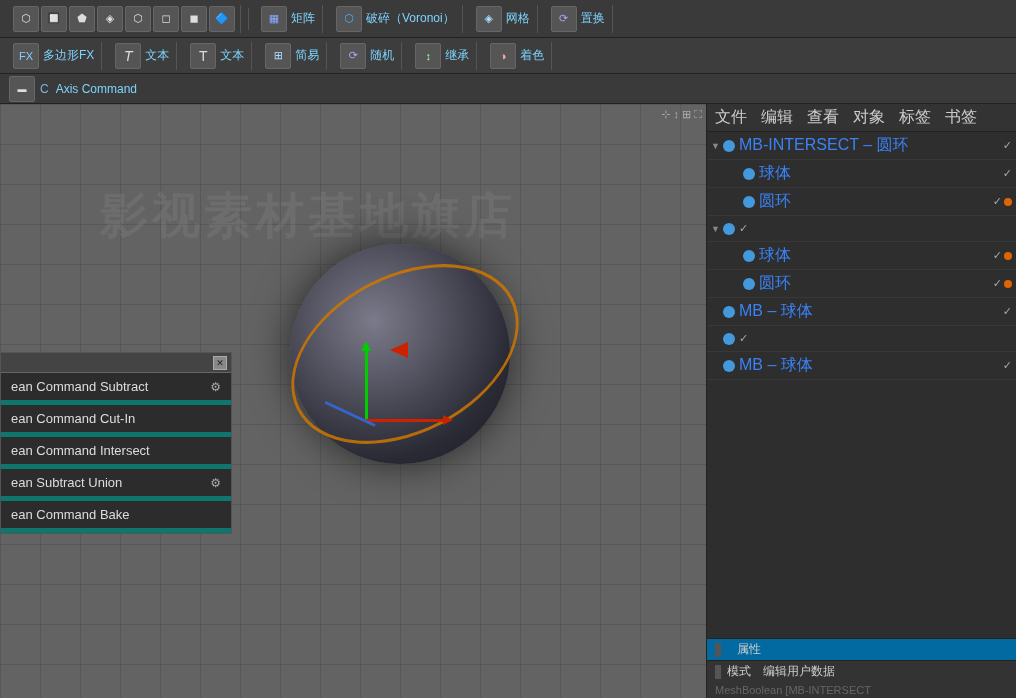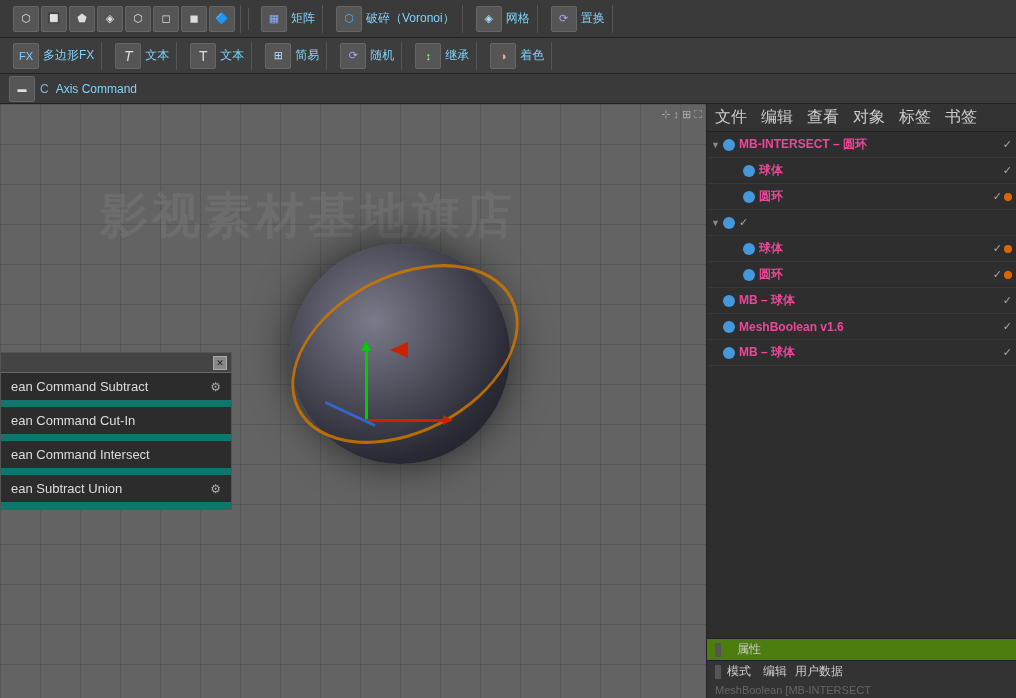--- a/index.html
+++ b/index.html
@@ -185,21 +185,21 @@
       font-size: 9px;
       color: #222;
       cursor: pointer;
     }
     .context-menu-item {
       display: flex;
       align-items: center;
       justify-content: space-between;
       padding: 6px 10px;
       cursor: pointer;
-      border-bottom: 7px solid #0f766e;
+      border-bottom: 5px solid #0f766e;
       color: #ddd;
       font-size: 13px;
     }
     .context-menu-item .gear {
       color: #aaa;
       font-size: 12px;
     }
 
     
     .right-panel {
@@ -252,25 +252,24 @@
     }
     .tree-icon-dot {
       width: 12px;
       height: 12px;
       border-radius: 50%;
       flex-shrink: 0;
       margin-right: 4px;
     }
     .tree-label {
       flex: 1;
-      font-size: 12px;
-      color: #ec4899;
+      font-size: 16px;
+      color: #3b82f6;
       white-space: nowrap;
       overflow: hidden;
-      font-weight: bold;
     }
     .tree-right-icons {
       display: flex;
       gap: 2px;
       align-items: center;
     }
     .tree-check {
       font-size: 11px;
       color: #aaa;
     }
@@ -285,21 +284,21 @@
     
     .bottom-panel {
       height: 60px;
       background: #333;
       border-top: 1px solid #222;
       display: flex;
       flex-direction: column;
     }
     .bottom-panel-header {
       height: 22px;
-      background: #4d7c0f;
+      background: #0369a1;
       display: flex;
       align-items: center;
       padding: 0 8px;
       gap: 16px;
       border-bottom: 1px solid #222;
     }
     .bottom-label {
       color: #ccc;
       font-size: 12px;
     }
@@ -462,20 +461,25 @@
             <div style="display: flex; ">
               <span>ean Command Intersect</span>
             </div>
           </div>
           <div class="context-menu-item">
             <div style="display: flex; align-items: center;">
               <span>ean Subtract Union</span>
             </div>
             <span class="gear">⚙</span>
           </div>
+          <div class="context-menu-item">
+            <div style="display: flex; align-items: center;">
+              <span>ean Command Bake</span>
+            </div>
+          </div>
         </div>
     </div>
 
   </div>
 
   <div class="right-panel">
 
     <div class="right-panel-menu">
       <span class="right-menu-item">文件</span>
       <span class="right-menu-item">编辑</span>
@@ -544,21 +548,20 @@
           <div class="tree-expand"> </div>
           <div class="tree-icon-dot" style="background: rgb(68, 153, 221);"></div>
           <div class="tree-label">MB – 球体</div>
           <div class="tree-right-icons">
             <span class="tree-check">✓</span>
           </div>
         </div>
         <div class="tree-item">
           <div class="tree-expand"> </div>
           <div class="tree-icon-dot" style="background: rgb(68, 153, 221);"></div>
-          <div class="tree-label">MeshBoolean v1.6</div>
           <div class="tree-right-icons">
             <span class="tree-check">✓</span>
           </div>
         </div>
         <div class="tree-item">
           <div class="tree-expand"> </div>
           <div class="tree-icon-dot" style="background: rgb(68, 153, 221);"></div>
           <div class="tree-label">MB – 球体</div>
           <div class="tree-right-icons">
             <span class="tree-check">✓</span>
@@ -568,21 +571,21 @@
 
     <div class="bottom-panel">
       <div class="bottom-panel-header">
         <div class="icon-stripe"></div>
         <span class="bottom-label">属性</span>
       </div>
       <div class="bottom-content">
         <div class="icon-stripe"></div>
         <span class="bottom-label" style="margin-left:6px;">模式</span>
         <span class="bottom-label" style="margin-left:12px;">编辑</span>
-        <span class="bottom-label" style="margin-left:8px;">用户数据</span>
+        <span class="bottom-label" style="margin-left:0;">用户数据</span>
       </div>
       <div style="padding: 2px 8px; color:#666; font-size:11px;">
         <span>MeshBoolean [MB-INTERSECT</span>
       </div>
     </div>
 
   </div>
 
 </div>
 

